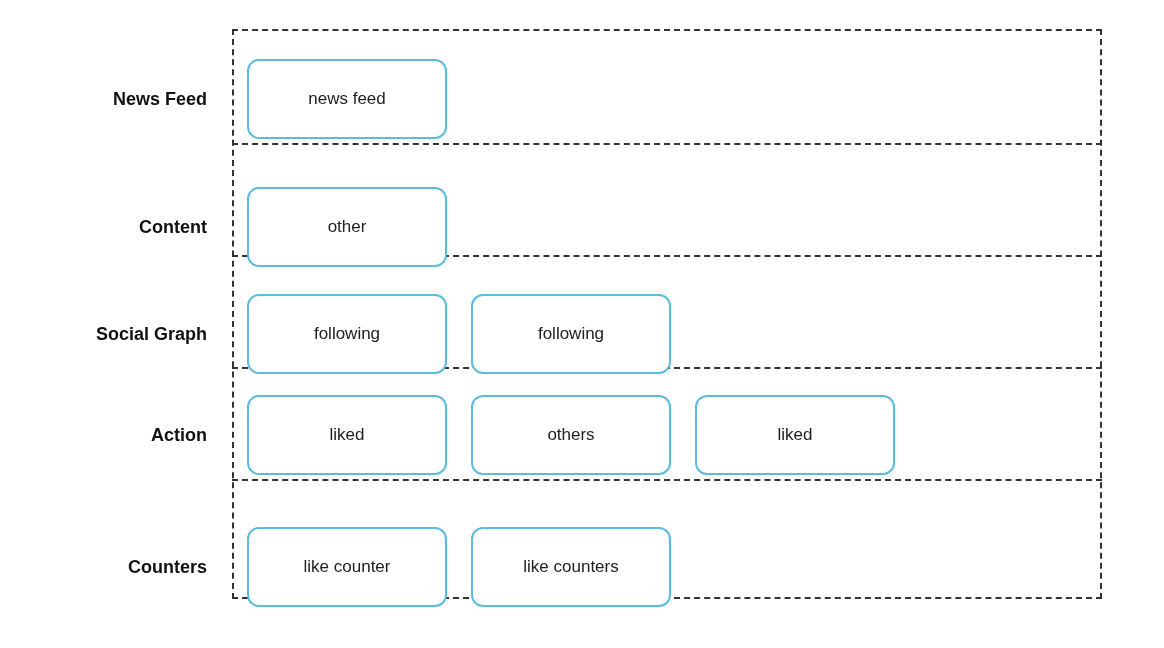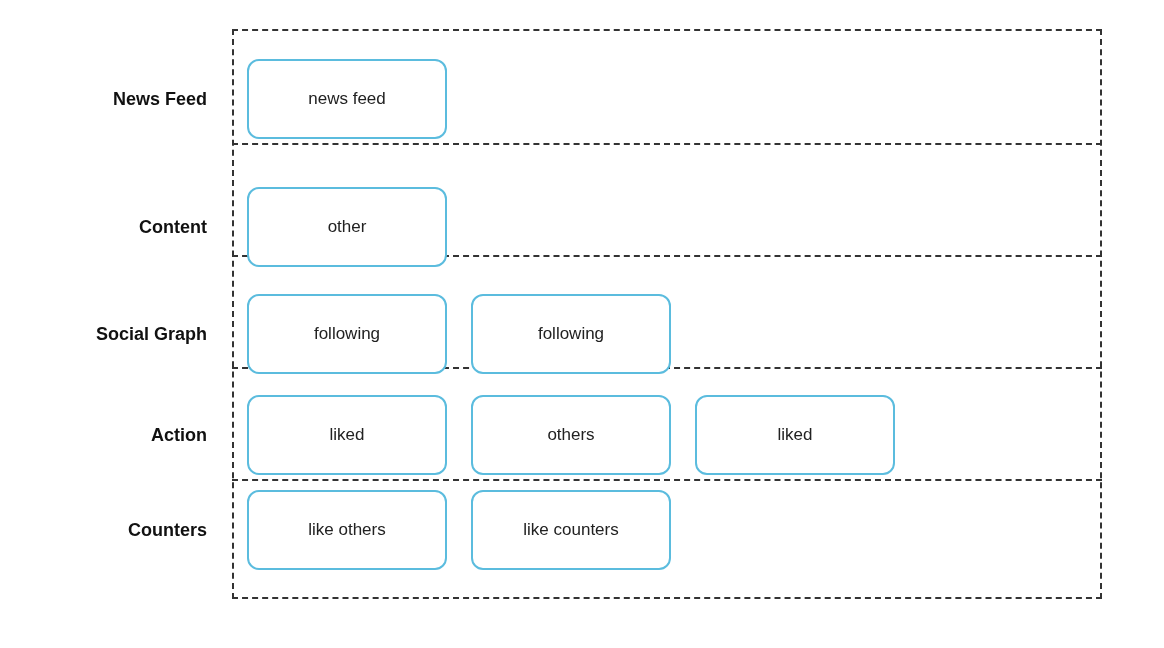--- a/index.html
+++ b/index.html
@@ -78,21 +78,21 @@
       left: 180px;
       width: 870px;
       border-top: 2.5px dashed #333;
     }
 
     
     .row-1 { top: 14px; height: 112px; }
     .row-2 { top: 142px; height: 112px; }
     .row-3 { top: 249px; height: 112px; }
     .row-4 { top: 350px; height: 112px; }
-    .row-5 { top: 445px; height: 112px; }
+    .row-5 { top: 482px; height: 112px; }
 
     .div-1 { top: 114px; }
     .div-2 { top: 226px; }
     .div-3 { top: 338px; }
     .div-4 { top: 450px; }
   </style>
 </head>
 <body>
 
 <div class="diagram-container">
@@ -127,17 +127,17 @@
       <div class="row-label">Action</div>
       <div class="row-cells">
         <div class="cell">liked</div>
         <div class="cell">others</div>
         <div class="cell">liked</div>
       </div>
     </div>
     <div class="row row-5">
       <div class="row-label">Counters</div>
       <div class="row-cells">
-        <div class="cell">like others</div>
+        <div class="cell">like counter</div>
         <div class="cell">like counters</div>
       </div>
     </div>
   </div>
 
 </body></html>

